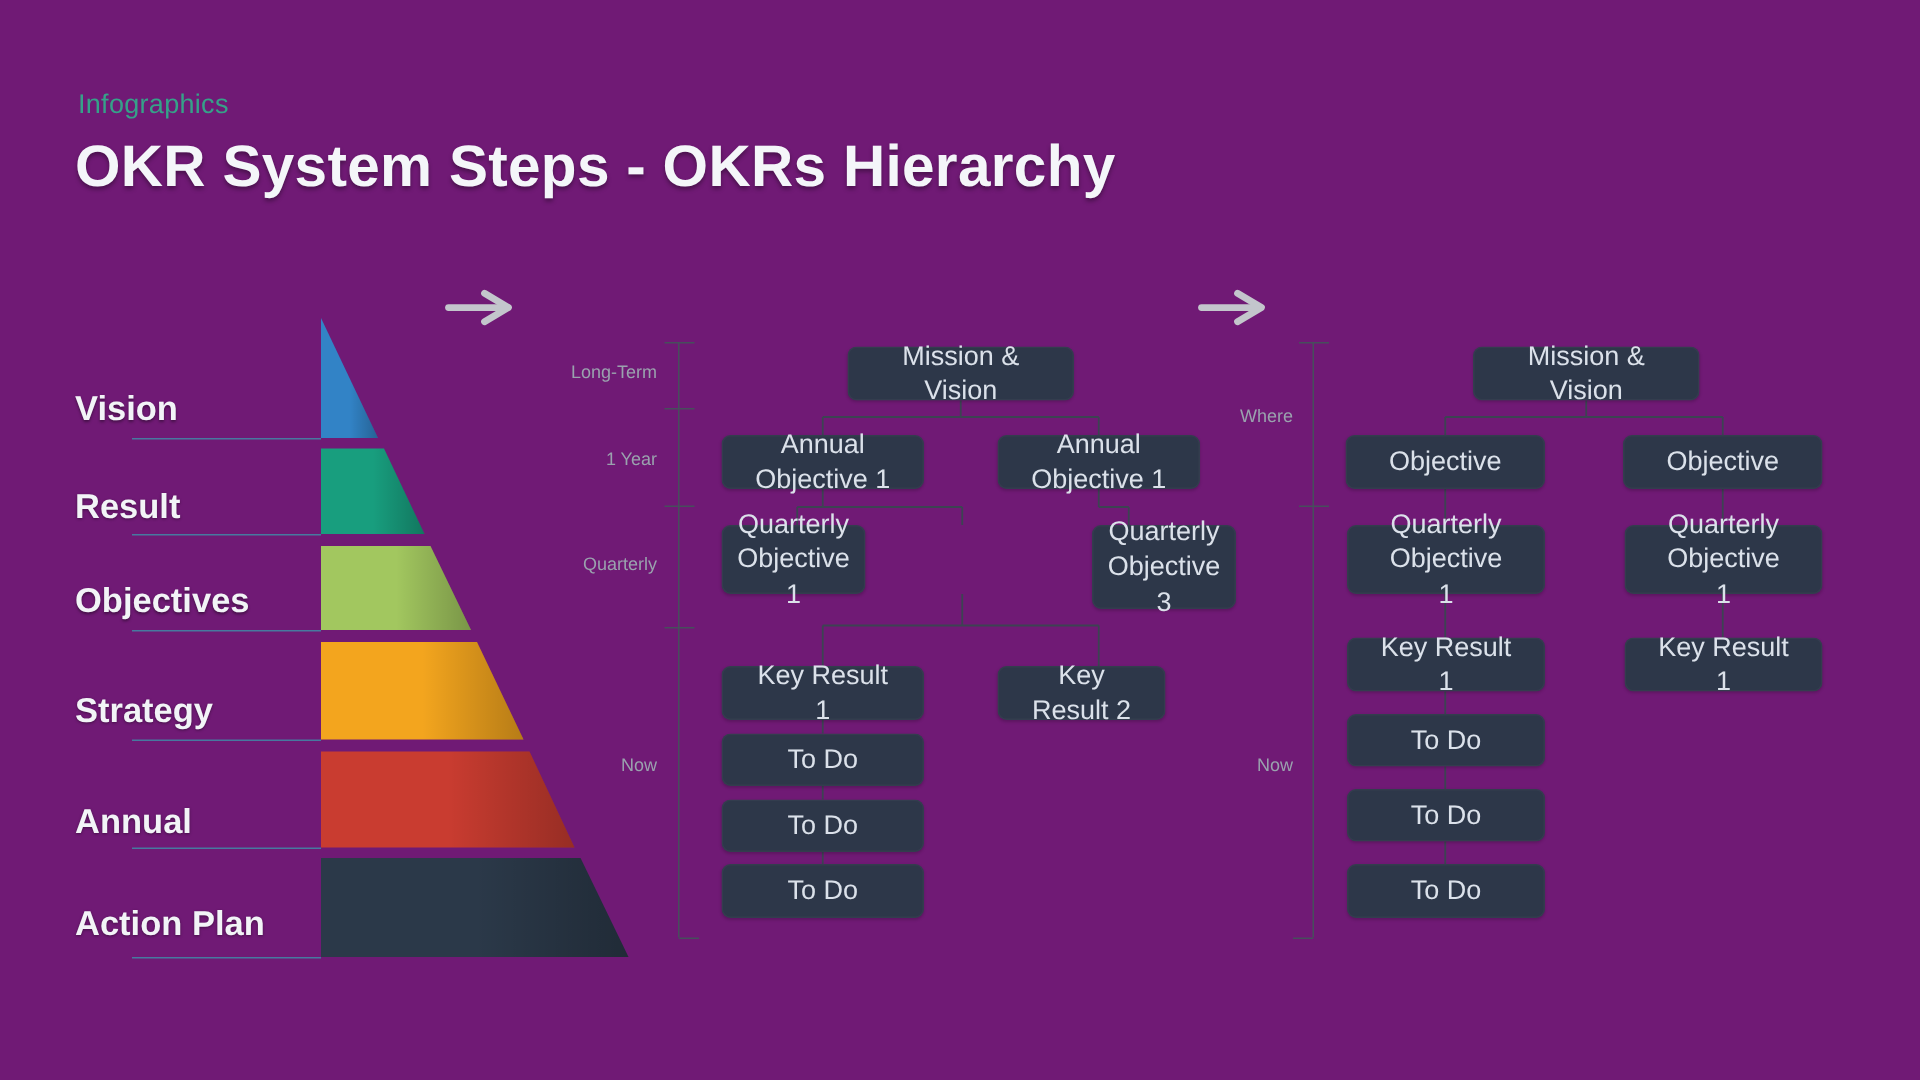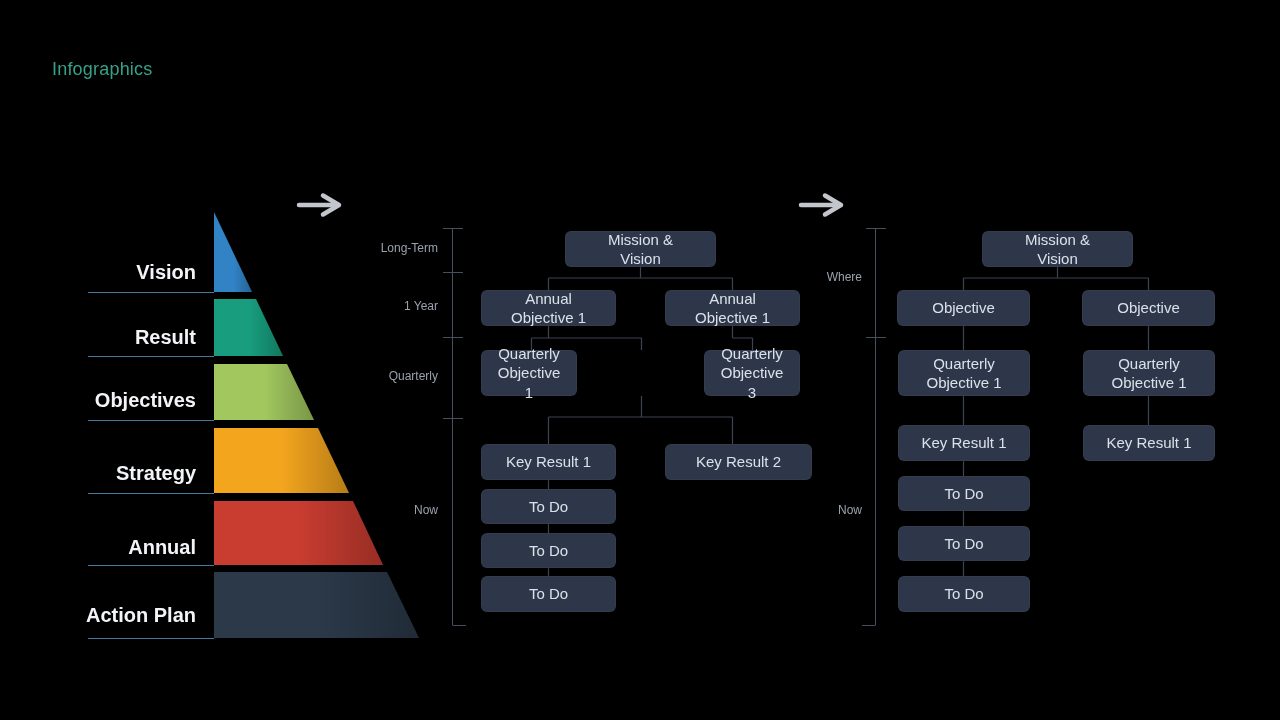--- a/index.html
+++ b/index.html
@@ -1,40 +1,40 @@
 <!DOCTYPE html>
 <html><head>
 <meta charset="utf-8">
 <style>
   html,body{margin:0;padding:0;background:#16181f;}
   .slide{
     position:relative;width:1280px;height:720px;overflow:hidden;
-    background:#000000;
+    background:#701a75;
     font-family:"Liberation Sans","DejaVu Sans",sans-serif;
   }
   .abs{position:absolute;}
   .eyebrow{
     left:52px;top:59px;font-size:18px;color:#36a189;letter-spacing:.2px;
   }
   .title{
     left:50px;top:90px;font-size:39px;font-weight:700;color:#f4f6f9;
     letter-spacing:.2px;text-shadow:0 2px 3px rgba(0,0,0,.35);
   }
   .pyr-label{
-    width:146px;text-align:right;font-size:20px;font-weight:700;color:#f2f4f7;
+    width:146px;text-align:left;font-size:23px;font-weight:700;color:#f2f4f7;
     line-height:24px;text-shadow:0 1px 2px rgba(0,0,0,.4);
   }
   .time-label{
     width:140px;text-align:right;font-size:12px;font-weight:400;color:#9aa2ae;
     line-height:24px;
   }
   .node{
     position:absolute;display:flex;align-items:center;justify-content:center;
     background:#2d3749;border:1px solid rgba(255,255,255,.03);border-radius:6px;
-    color:#dbe1ea;font-size:15px;line-height:1.3;text-align:center;
+    color:#dbe1ea;font-size:18px;line-height:1.3;text-align:center;
     padding:2px 20px;box-sizing:border-box;box-shadow:0 1px 2px rgba(0,0,0,.18);
   }
   svg{position:absolute;left:0;top:0;}
 </style>
 </head>
 <body>
 
 <div class="slide">
 
   <svg width="1280" height="720" viewBox="0 0 1280 720">
@@ -106,43 +106,44 @@
         <path d="M323,195.5 L339,205 L323,214.5"></path>
       </g>
       <g>
         <path d="M801,205 H835"></path>
         <path d="M825,195.5 L841,205 L825,214.5"></path>
       </g>
     </g>
   </svg>
 
   <div class="abs eyebrow">Infographics</div>
+  <div class="abs title">OKR System Steps - OKRs Hierarchy</div>
 
   <div class="abs pyr-label" style="left:50px;top:260px">Vision</div>
   <div class="abs pyr-label" style="left:50px;top:325px">Result</div>
   <div class="abs pyr-label" style="left:50px;top:388px">Objectives</div>
   <div class="abs pyr-label" style="left:50px;top:461px">Strategy</div>
   <div class="abs pyr-label" style="left:50px;top:535px">Annual</div>
   <div class="abs pyr-label" style="left:50px;top:603px">Action Plan</div>
 
   <div class="abs time-label" style="left:298px;top:236px">Long-Term</div>
   <div class="abs time-label" style="left:298px;top:294px">1 Year</div>
   <div class="abs time-label" style="left:298px;top:364px">Quarterly</div>
   <div class="abs time-label" style="left:298px;top:498px">Now</div>
 
   <div class="abs time-label" style="left:722px;top:265px">Where</div>
   <div class="abs time-label" style="left:722px;top:498px">Now</div>
 
   <div class="node" style="left:565px;top:231px;width:151px;height:36px">Mission &amp; Vision</div>
   <div class="node" style="left:481px;top:290px;width:135px;height:36px">Annual Objective 1</div>
   <div class="node" style="left:665px;top:290px;width:135px;height:36px">Annual Objective 1</div>
   <div class="node" style="left:481px;top:350px;width:96px;height:46px">Quarterly Objective 1</div>
-  <div class="node" style="left:704px;top:350px;width:96px;height:46px">Quarterly Objective 3</div>
+  <div class="node" style="left:728px;top:350px;width:96px;height:56px">Quarterly Objective 3</div>
   <div class="node" style="left:481px;top:444px;width:135px;height:36px">Key Result 1</div>
-  <div class="node" style="left:665px;top:444px;width:147px;height:36px">Key Result 2</div>
+  <div class="node" style="left:665px;top:444px;width:112px;height:36px">Key Result 2</div>
   <div class="node" style="left:481px;top:489px;width:135px;height:35px">To Do</div>
   <div class="node" style="left:481px;top:533px;width:135px;height:35px">To Do</div>
   <div class="node" style="left:481px;top:576px;width:135px;height:36px">To Do</div>
 
   <div class="node" style="left:982px;top:231px;width:151px;height:36px">Mission &amp; Vision</div>
   <div class="node" style="left:897px;top:290px;width:133px;height:36px">Objective</div>
   <div class="node" style="left:1082px;top:290px;width:133px;height:36px">Objective</div>
   <div class="node" style="left:898px;top:350px;width:132px;height:46px">Quarterly Objective 1</div>
   <div class="node" style="left:1083px;top:350px;width:132px;height:46px">Quarterly Objective 1</div>
   <div class="node" style="left:898px;top:425px;width:132px;height:36px">Key Result 1</div>

